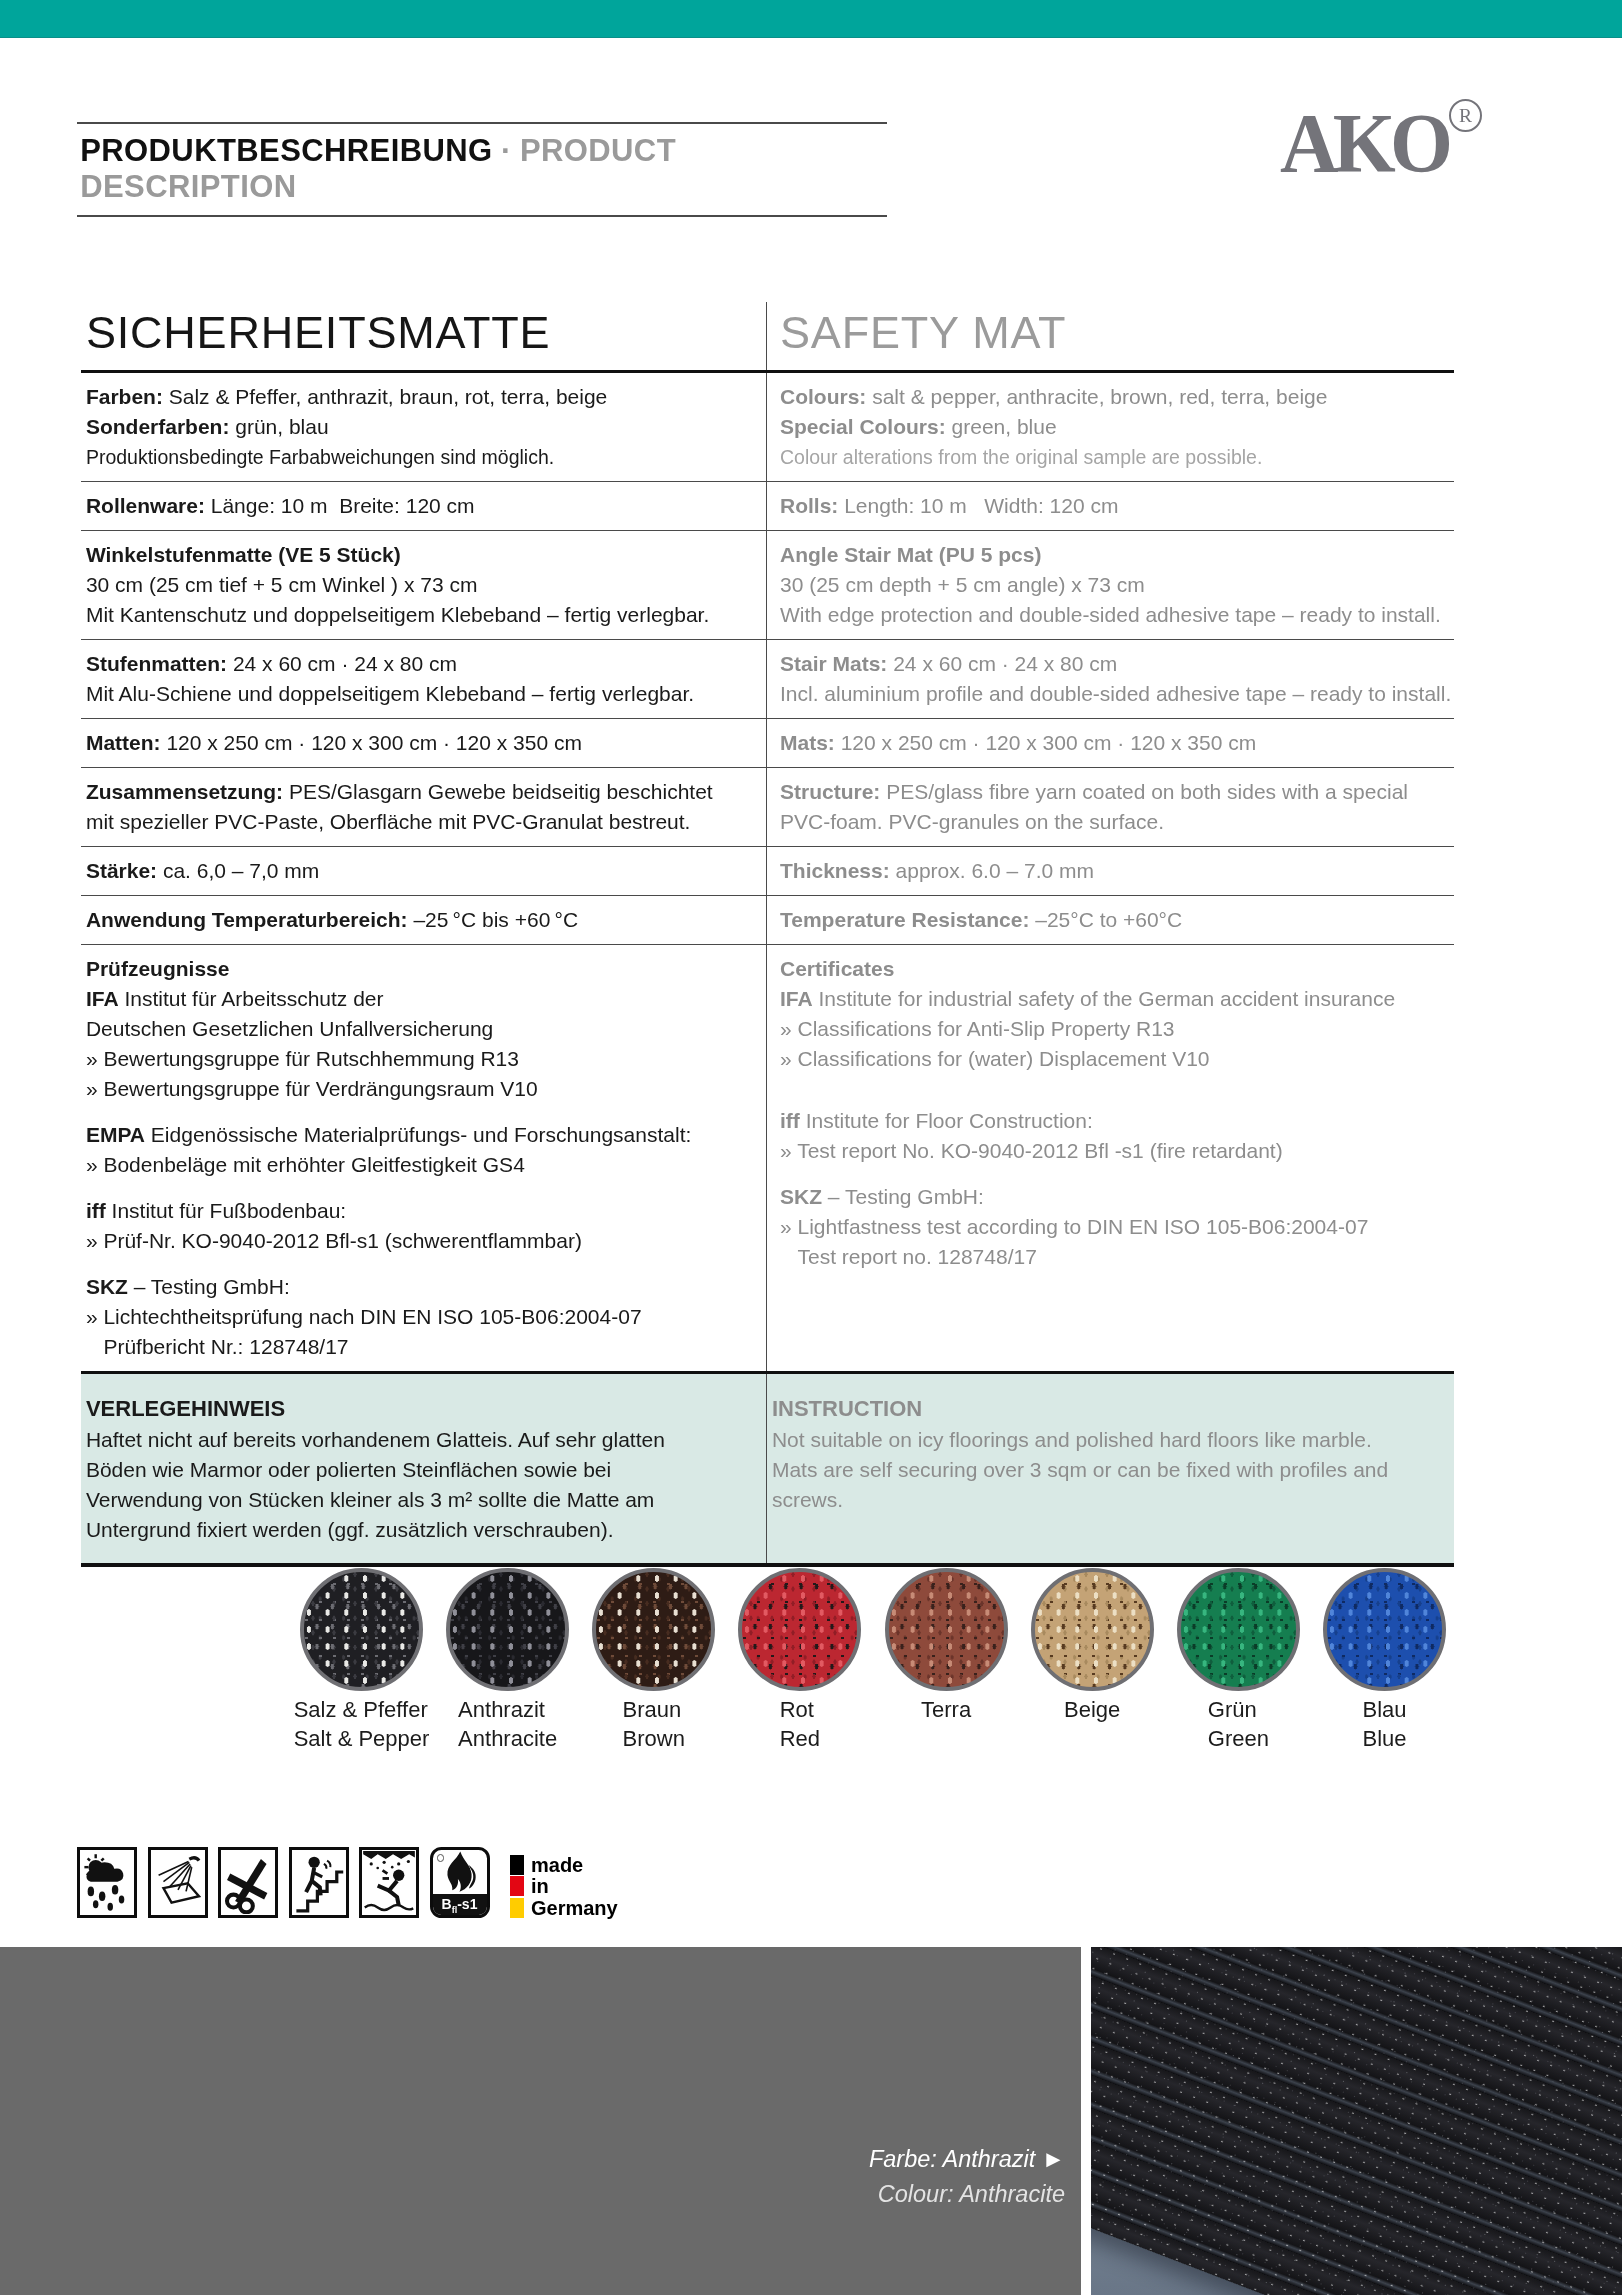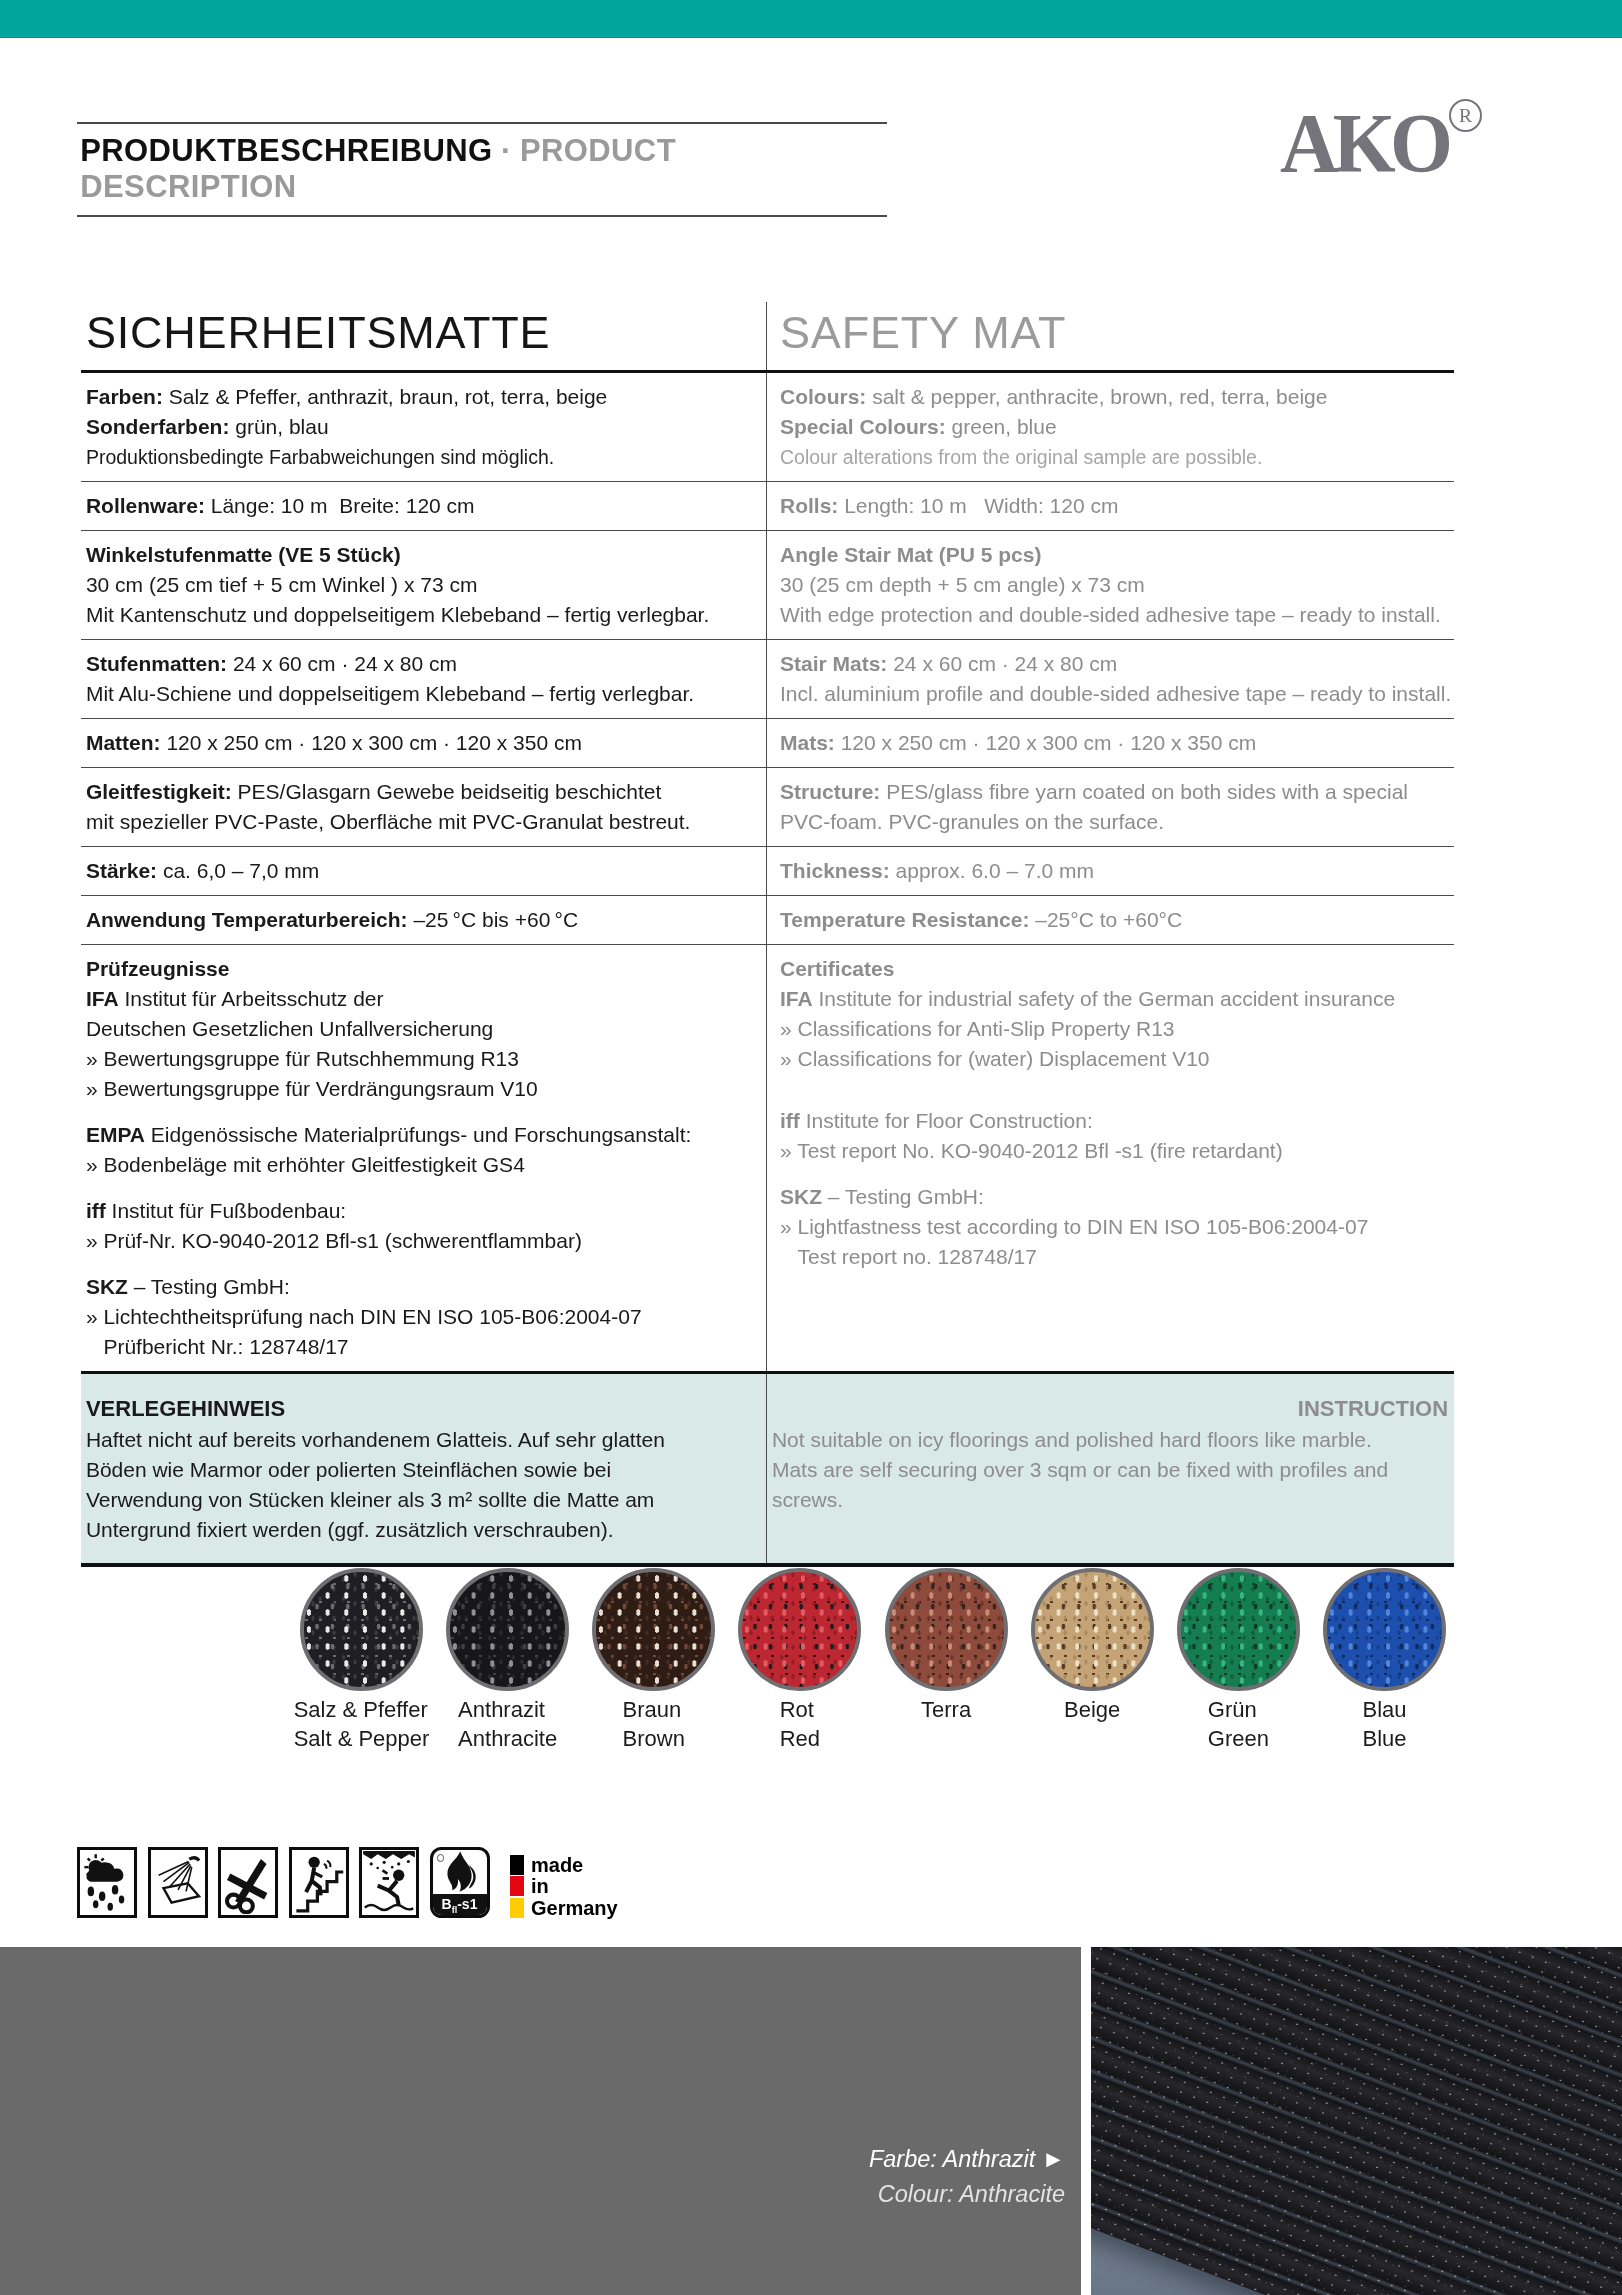--- a/index.html
+++ b/index.html
@@ -36,21 +36,21 @@
   .ln{font-size:21px;line-height:30px;white-space:nowrap;}
   .ln.gap{height:16px;}
   .ln .b{font-weight:bold;}
   .ln .s{font-size:19.5px;}
   .cell.en .ln .s{color:#a5a5a5;}
   
   .instruction{display:grid;grid-template-columns:686px 686px;background:#d9e9e5;
     border-top:3.2px solid #101010;border-bottom:4px solid #101010;}
   .instruction .cell{padding:10.5px 4.9px 18px 4.9px;}
   .instr-title{font-size:22px;font-weight:bold;line-height:32px;margin-top:8px;}
-  .cell.en .instr-title{color:#8d8d8d;text-align:right;}
+  .cell.en .instr-title{color:#8d8d8d;}
   
   .swatches{position:absolute;left:300px;top:1568px;width:1146px;display:flex;justify-content:space-between;}
   .swatch{width:123px;display:flex;flex-direction:column;align-items:center;}
   .swatch-circle{width:123px;height:123px;border-radius:50%;border:4px solid #6f6f73;box-sizing:border-box;
     background:
       radial-gradient(5.7px 8px at 4.9px 6.5px, var(--s1) 38%, transparent 41%),
       radial-gradient(4.9px 7.3px at 13px 14.6px, var(--s2) 38%, transparent 41%),
       radial-gradient(4px 6.5px at 9px 2.4px, var(--s3) 38%, transparent 41%),
       radial-gradient(4.9px 3.2px at 2.4px 12px, var(--s2) 38%, transparent 41%),
       radial-gradient(4px 5.7px at 16px 7.3px, var(--s3) 38%, transparent 41%),
@@ -157,21 +157,21 @@
       <div class="t-row">
         <div class="cell de">
           <div class="ln"><span class="b">Matten:</span><span> 120 x 250 cm · 120 x 300 cm · 120 x 350 cm</span></div>
         </div>
         <div class="cell en">
           <div class="ln"><span class="b">Mats:</span><span> 120 x 250 cm · 120 x 300 cm · 120 x 350 cm</span></div>
         </div>
       </div>
       <div class="t-row">
         <div class="cell de">
-          <div class="ln"><span class="b">Gleitfestigkeit:</span><span> PES/Glasgarn Gewebe beidseitig beschichtet</span></div>
+          <div class="ln"><span class="b">Zusammensetzung:</span><span> PES/Glasgarn Gewebe beidseitig beschichtet</span></div>
           <div class="ln"><span>mit spezieller PVC-Paste, Oberfläche mit PVC-Granulat bestreut.</span></div>
         </div>
         <div class="cell en">
           <div class="ln"><span class="b">Structure:</span><span> PES/glass fibre yarn coated on both sides with a special</span></div>
           <div class="ln"><span>PVC-foam. PVC-granules on the surface.</span></div>
         </div>
       </div>
       <div class="t-row">
         <div class="cell de">
           <div class="ln"><span class="b">Stärke:</span><span> ca. 6,0 – 7,0 mm</span></div>

